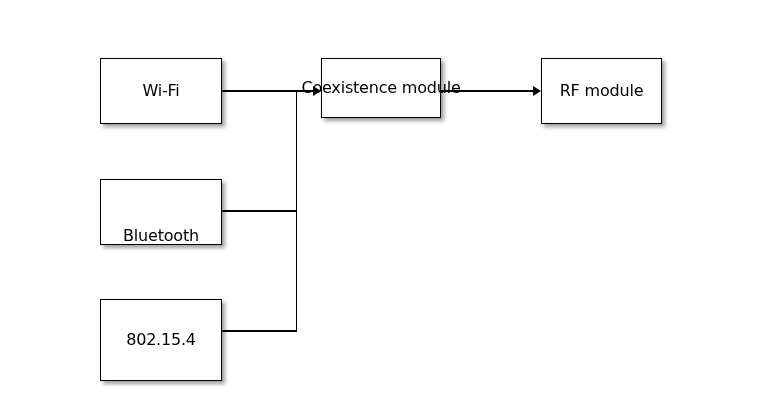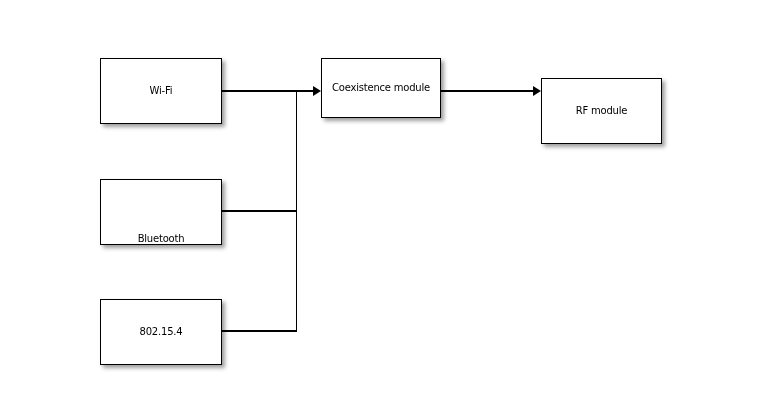--- a/index.html
+++ b/index.html
@@ -22,32 +22,32 @@
     box-sizing: border-box;
     background: #ffffff;
     border: 1.2px solid #000000;
     box-shadow: 3px 3px 4px rgba(0,0,0,0.38);
     display: flex;
     align-items: center;
     justify-content: center;
   }
   .node-label {
     font-family: "DejaVu Sans", sans-serif;
-    font-size: 10px;
+    font-size: 16px;
     color: #000000;
     line-height: 1;
     letter-spacing: -0.2px;
     white-space: nowrap;
     text-align: center;
   }
   #node-wifi      { left: 100px; top: 58px;  width: 122px; height: 66px; }
   #node-bluetooth { left: 100px; top: 179px; width: 122px; height: 66px; align-items: flex-end; }
-  #node-802154    { left: 100px; top: 299px; width: 122px; height: 66px; }
+  #node-802154    { left: 100px; top: 299px; width: 122px; height: 82px; }
   #node-coex      { left: 321px; top: 58px;  width: 120px; height: 60px; }
-  #node-rf        { left: 541px; top: 58px;  width: 121px; height: 66px; margin-top: 20px; }
+  #node-rf        { left: 541px; top: 58px;  width: 121px; height: 66px; }
 
   .edge-layer {
     position: absolute;
     left: 0;
     top: 0;
     width: 760px;
     height: 420px;
     pointer-events: none;
   }
   .edge-line {

